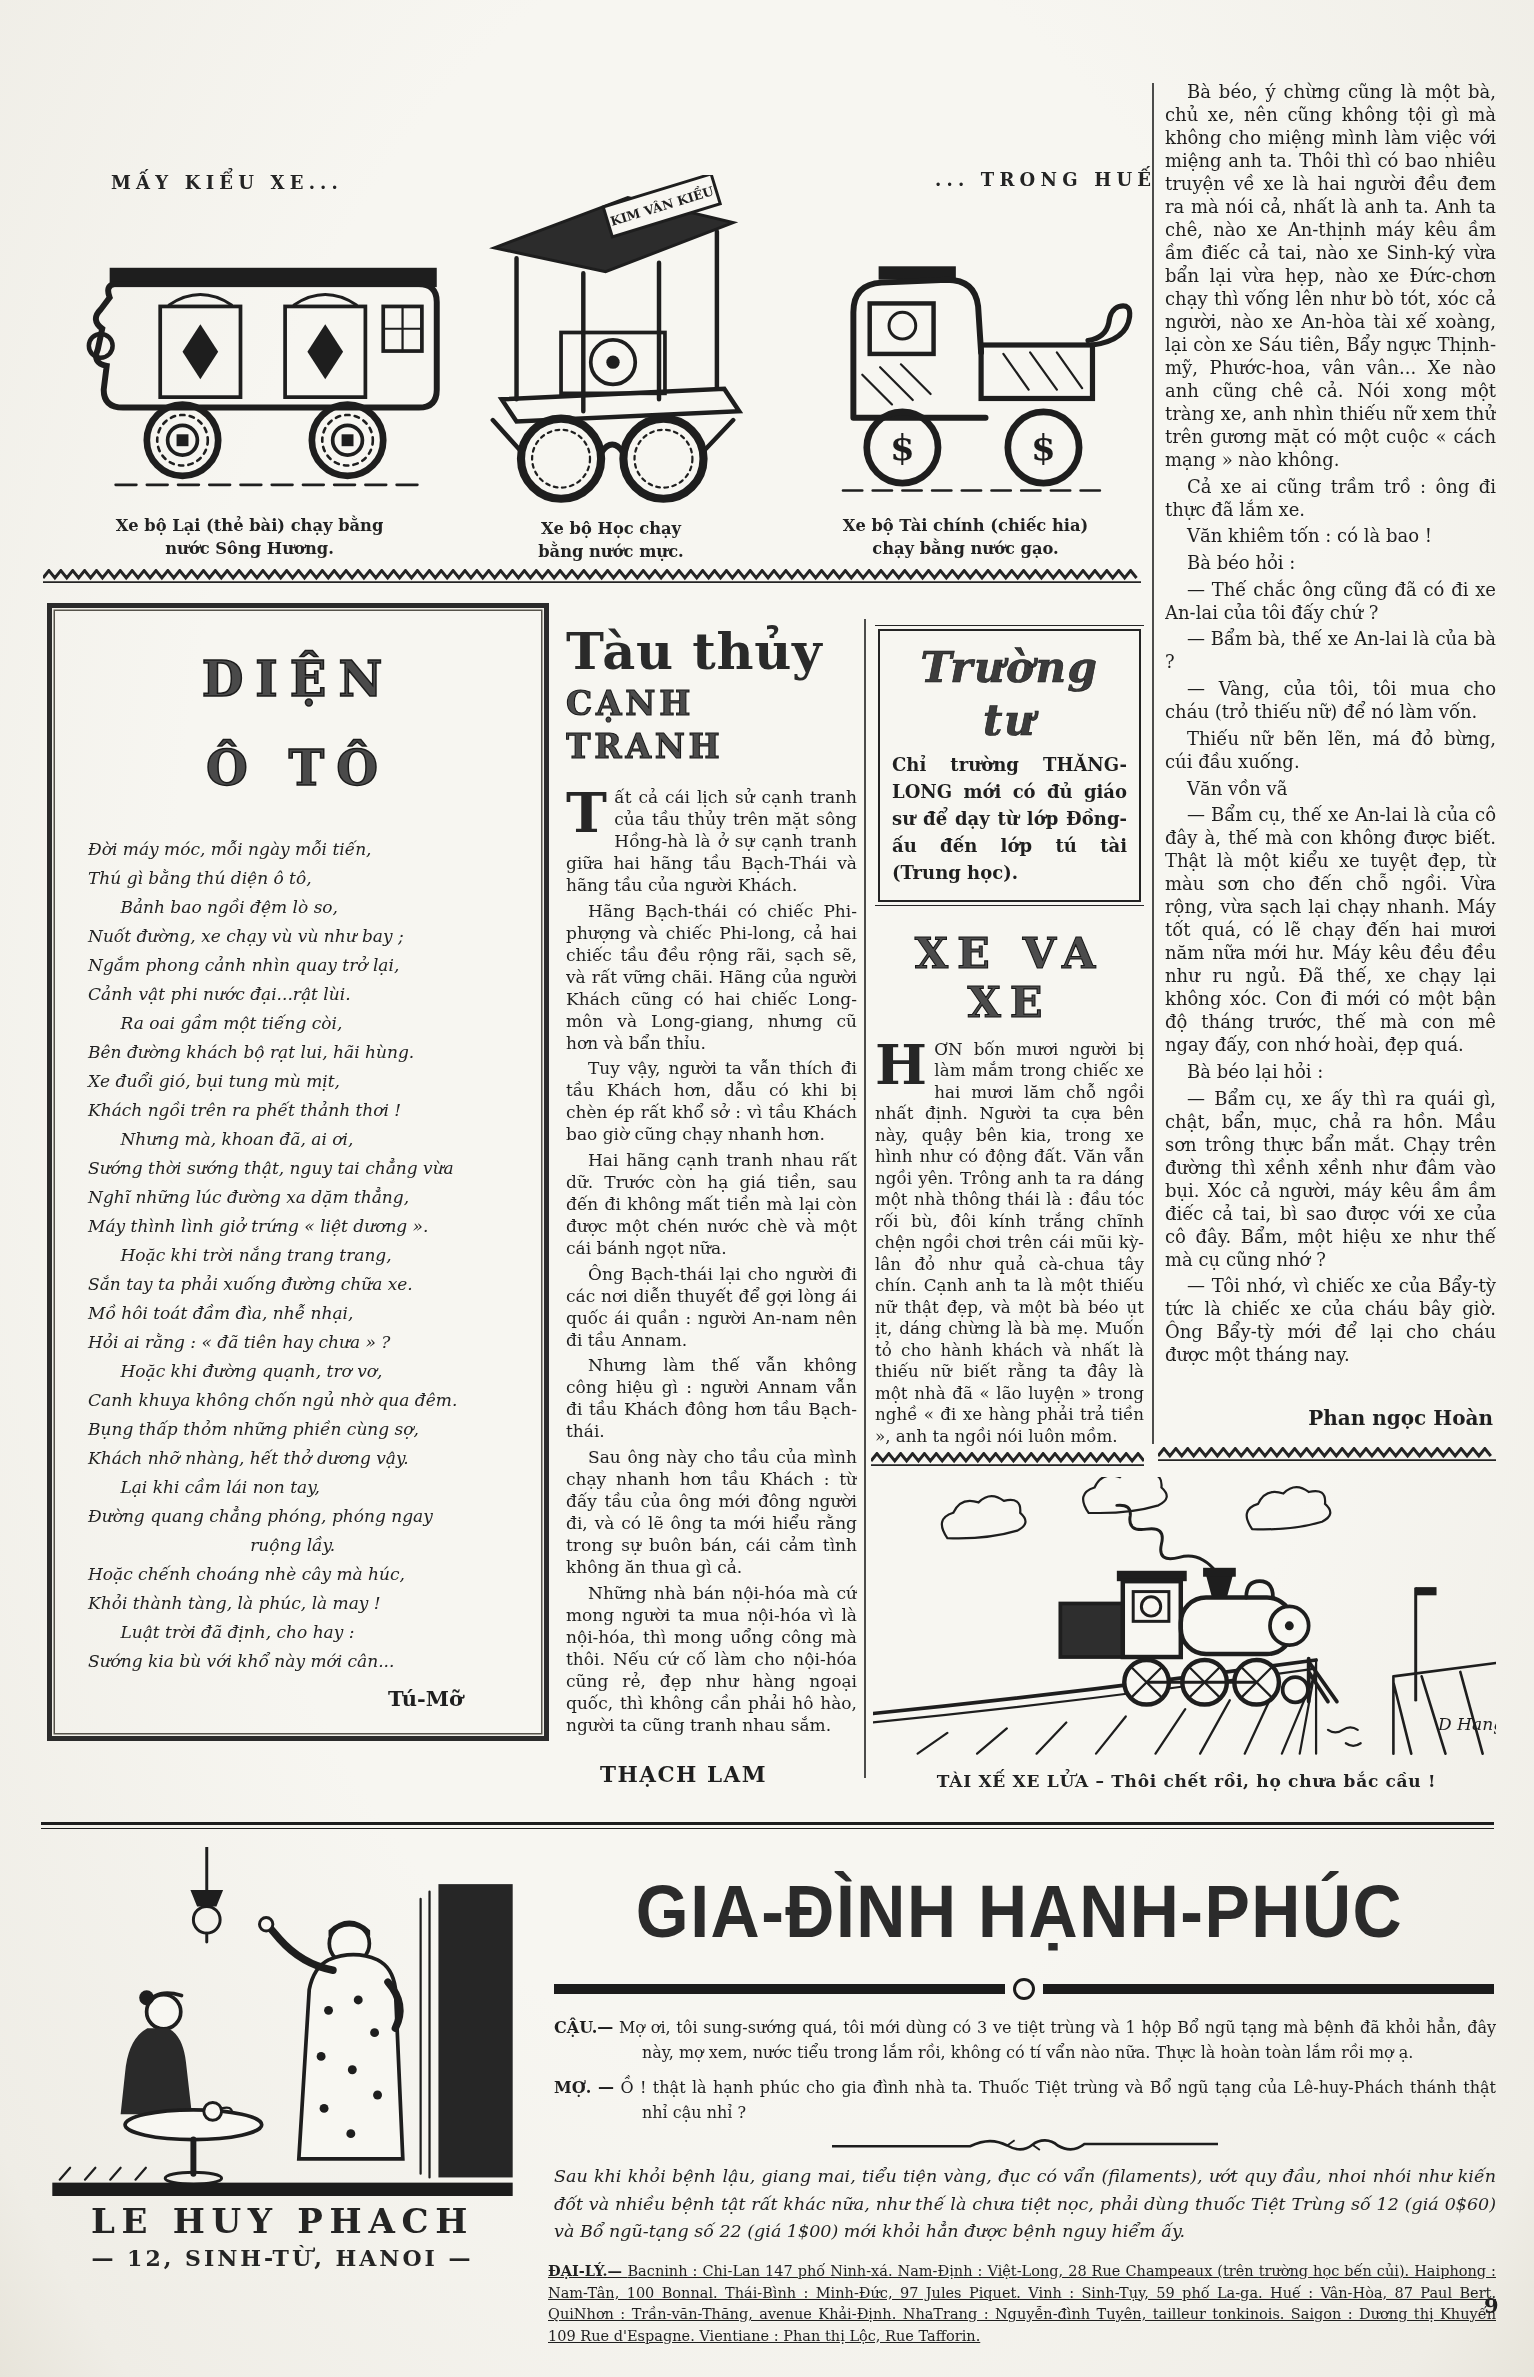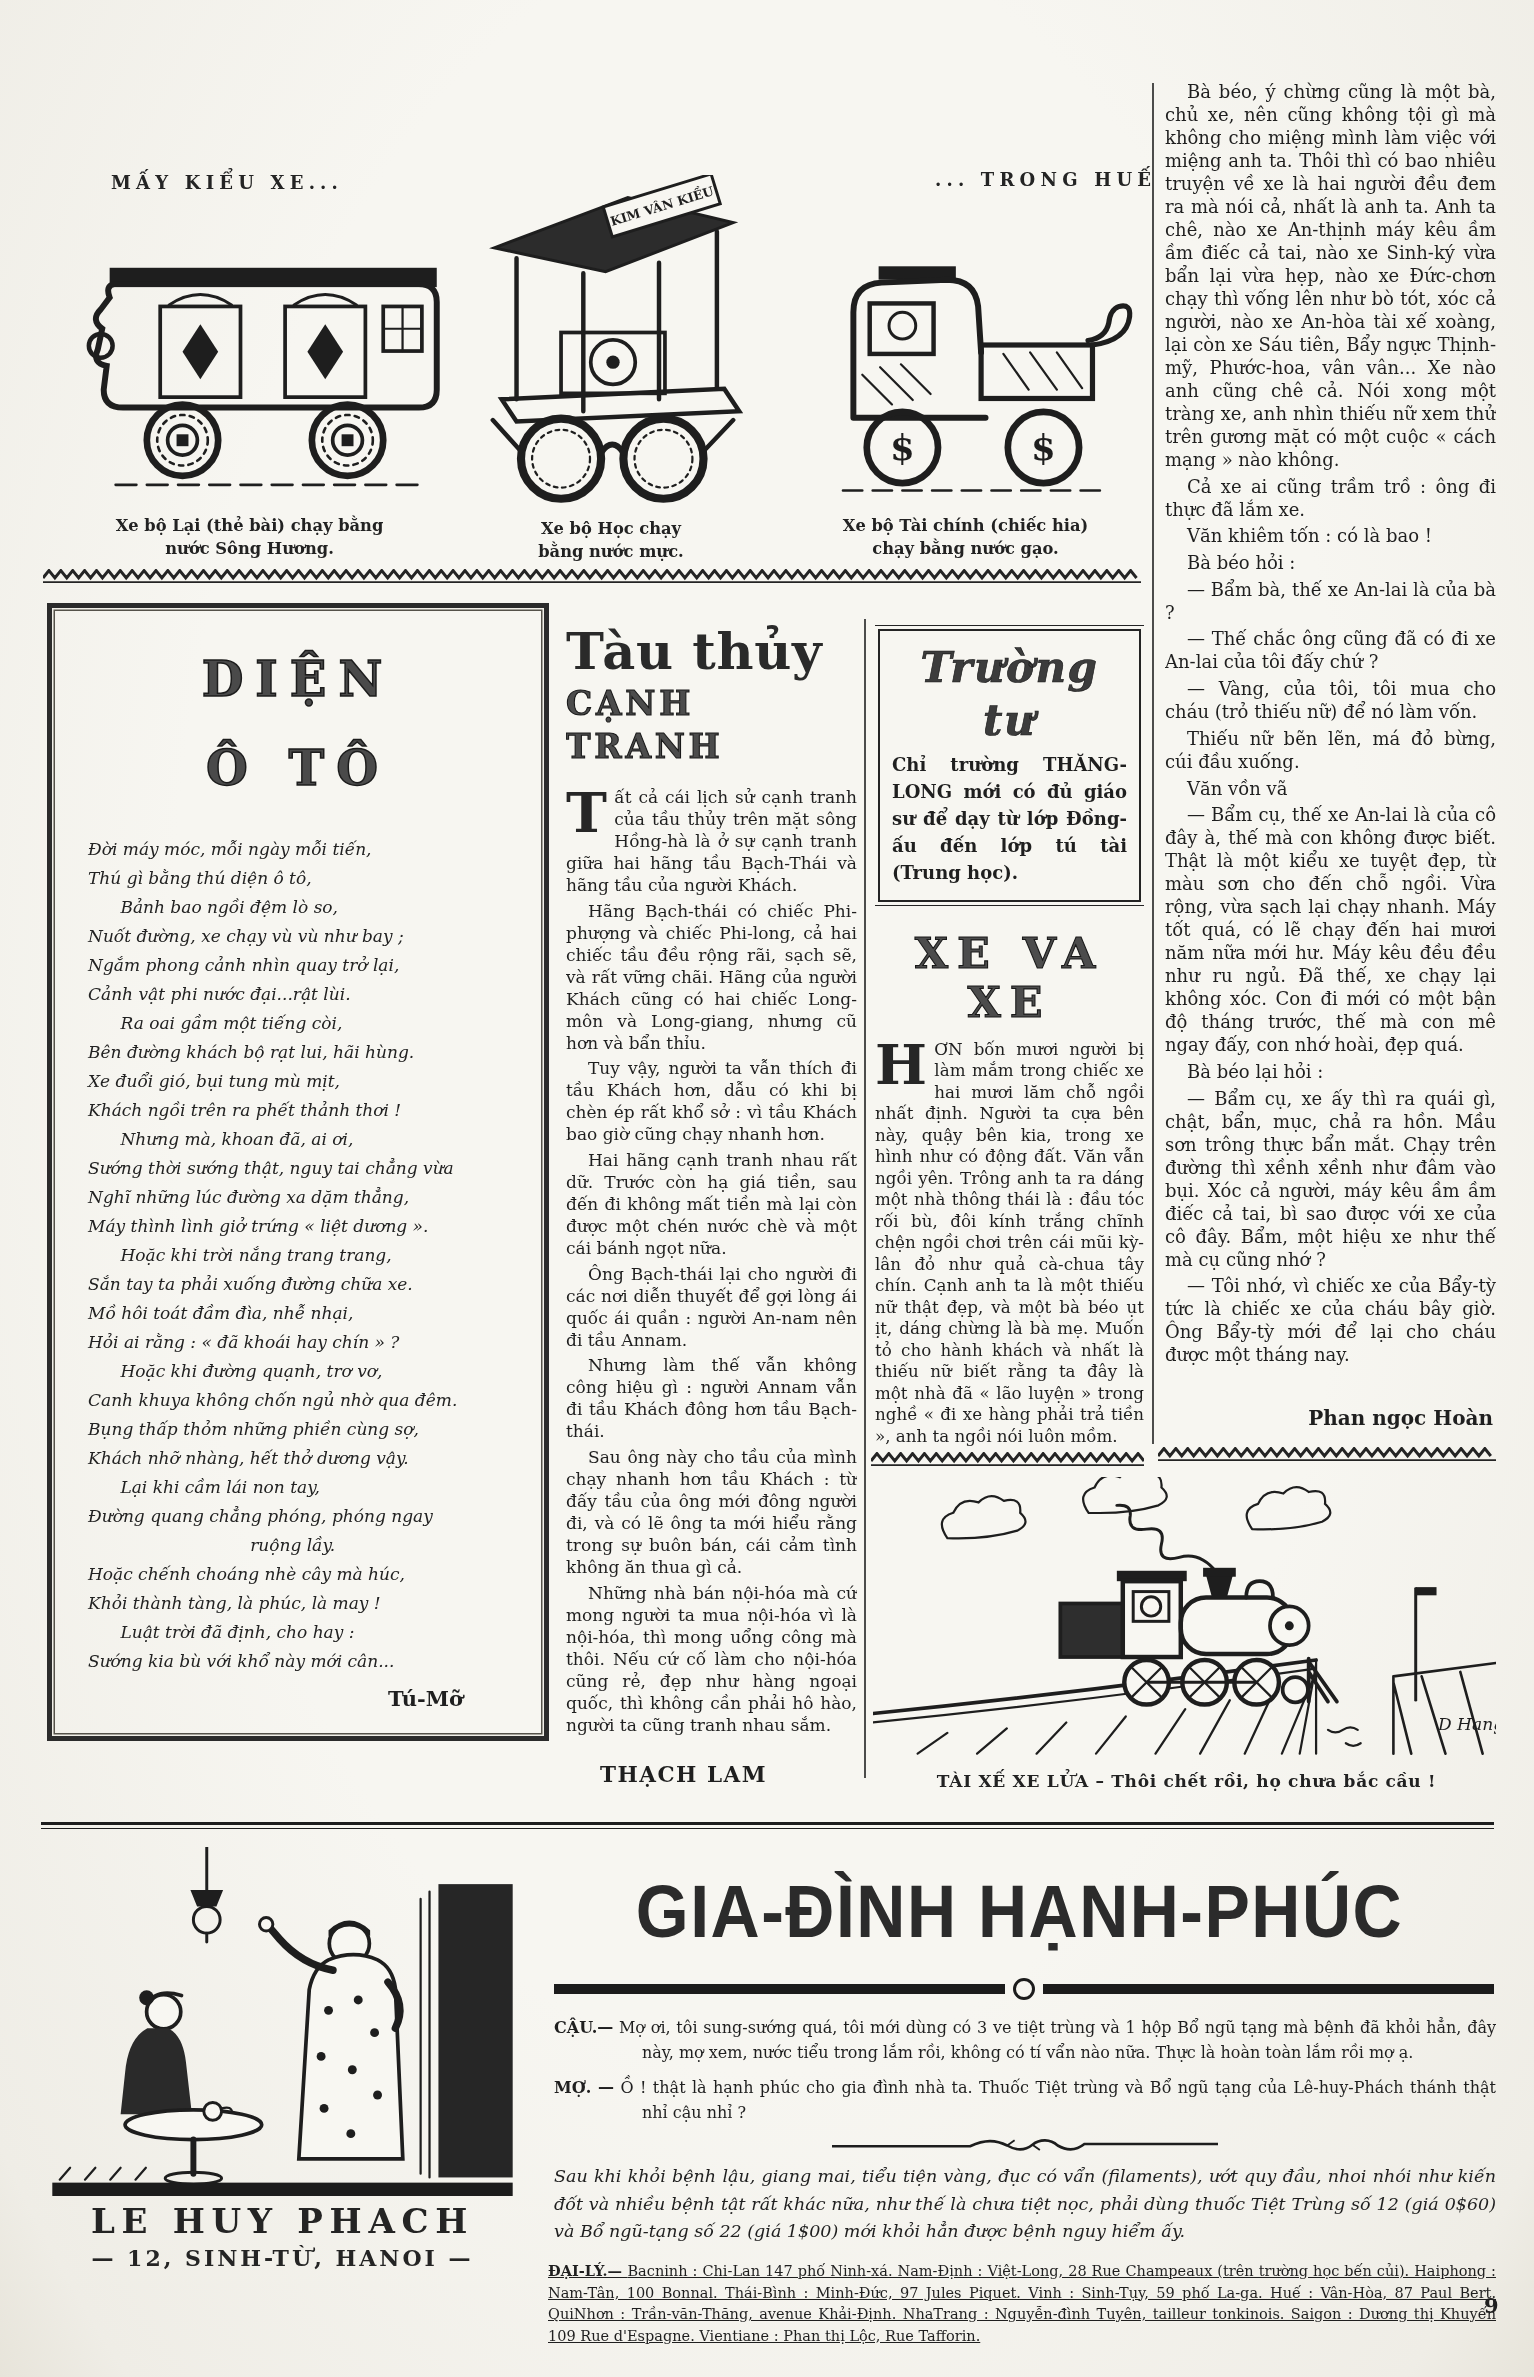--- a/index.html
+++ b/index.html
@@ -148,22 +148,22 @@
 
   <div class="vrule" style="left:1152px;top:83px;height:1361px;"></div>
   <div class="vrule" style="left:864px;top:619px;height:1159px;"></div>
 
   <div class="abs col col4" style="left:1165px;top:80px;width:331px;height:1372px;">
 
   <p>Bà béo, ý chừng cũng là một bà, chủ xe, nên cũng không tội gì mà không cho miệng mình làm việc với miệng anh ta. Thôi thì có bao nhiêu truyện về xe là hai người đều đem ra mà nói cả, nhất là anh ta. Anh ta chê, nào xe An-thịnh máy kêu ầm ầm điếc cả tai, nào xe Sinh-ký vừa bẩn lại vừa hẹp, nào xe Đức-chơn chạy thì vống lên như bò tót, xóc cả người, nào xe An-hòa tài xế xoàng, lại còn xe Sáu tiên, Bẩy ngực Thịnh-mỹ, Phước-hoa, vân vân... Xe nào anh cũng chê cả. Nói xong một tràng xe, anh nhìn thiếu nữ xem thử trên gương mặt có một cuộc « cách mạng » nào không.</p>
       <p>Cả xe ai cũng trầm trồ : ông đi thực đã lắm xe.</p>
       <p>Văn khiêm tốn : có là bao !</p>
       <p>Bà béo hỏi :</p>
+      <p>— Thế chắc ông cũng đã có đi xe An-lai của tôi đấy chứ ?</p>
       <p>— Bẩm bà, thế xe An-lai là của bà ?</p>
-      <p>— Thế chắc ông cũng đã có đi xe An-lai của tôi đấy chứ ?</p>
       <p>— Vàng, của tôi, tôi mua cho cháu (trỏ thiếu nữ) để nó làm vốn.</p>
       <p>Thiếu nữ bẽn lẽn, má đỏ bừng, cúi đầu xuống.</p>
       <p>Văn vồn vã</p>
       <p>— Bẩm cụ, thế xe An-lai là của cô đây à, thế mà con không được biết. Thật là một kiểu xe tuyệt đẹp, từ màu sơn cho đến chỗ ngồi. Vừa rộng, vừa sạch lại chạy nhanh. Máy tốt quá, có lẽ chạy đến hai mươi năm nữa mới hư. Máy kêu đều đều như ru ngủ. Đã thế, xe chạy lại không xóc. Con đi mới có một bận độ tháng trước, thế mà con mê ngay đấy, con nhớ hoài, đẹp quá.</p>
       <p>Bà béo lại hỏi :</p>
       <p>— Bẩm cụ, xe ấy thì ra quái gì, chật, bẩn, mục, chả ra hồn. Mầu sơn trông thực bẩn mắt. Chạy trên đường thì xềnh xềnh như đâm vào bụi. Xóc cả người, máy kêu ầm ầm điếc cả tai, bì sao được với xe của cô đây. Bẩm, một hiệu xe như thế mà cụ cũng nhớ ?</p>
       <p>— Tôi nhớ, vì chiếc xe của Bẩy-tỳ tức là chiếc xe của cháu bây giờ. Ông Bẩy-tỳ mới để lại cho cháu được một tháng nay.</p>
     </div>
   <div class="abs signature" style="left:1263px;top:1406px;width:230px;text-align:right;font-size:20px;">Phan ngọc Hoàn</div>
   <svg class="abs zigzag" style="left:1158px;top:1447px;" width="338" height="15" viewBox="0 0 455 20">
@@ -186,21 +186,21 @@
         <div class="pline">Bên đường khách bộ rạt lui, hãi hùng.</div>
         <div class="pline">Xe đuổi gió, bụi tung mù mịt,</div>
         <div class="pline">Khách ngồi trên ra phết thảnh thơi !</div>
         <div class="pline">      Nhưng mà, khoan đã, ai ơi,</div>
         <div class="pline">Sướng thời sướng thật, nguy tai chẳng vừa</div>
         <div class="pline">Nghĩ những lúc đường xa dặm thẳng,</div>
         <div class="pline">Máy thình lình giở trứng « liệt dương ».</div>
         <div class="pline">      Hoặc khi trời nắng trang trang,</div>
         <div class="pline">Sắn tay ta phải xuống đường chữa xe.</div>
         <div class="pline">Mồ hôi toát đầm đìa, nhễ nhại,</div>
-        <div class="pline">Hỏi ai rằng : « đã khoái hay chín » ?</div>
+        <div class="pline">Hỏi ai rằng : « đã tiên hay chưa » ?</div>
         <div class="pline">      Hoặc khi đường quạnh, trơ vơ,</div>
         <div class="pline">Canh khuya không chốn ngủ nhờ qua đêm.</div>
         <div class="pline">Bụng thấp thỏm những phiền cùng sợ,</div>
         <div class="pline">Khách nhỡ nhàng, hết thở dương vậy.</div>
         <div class="pline">      Lại khi cầm lái non tay,</div>
         <div class="pline">Đường quang chẳng phóng, phóng ngay</div>
         <div class="pline">                              ruộng lầy.</div>
         <div class="pline">Hoặc chếnh choáng nhè cây mà húc,</div>
         <div class="pline">Khỏi thành tàng, là phúc, là may !</div>
         <div class="pline">      Luật trời đã định, cho hay :</div>

